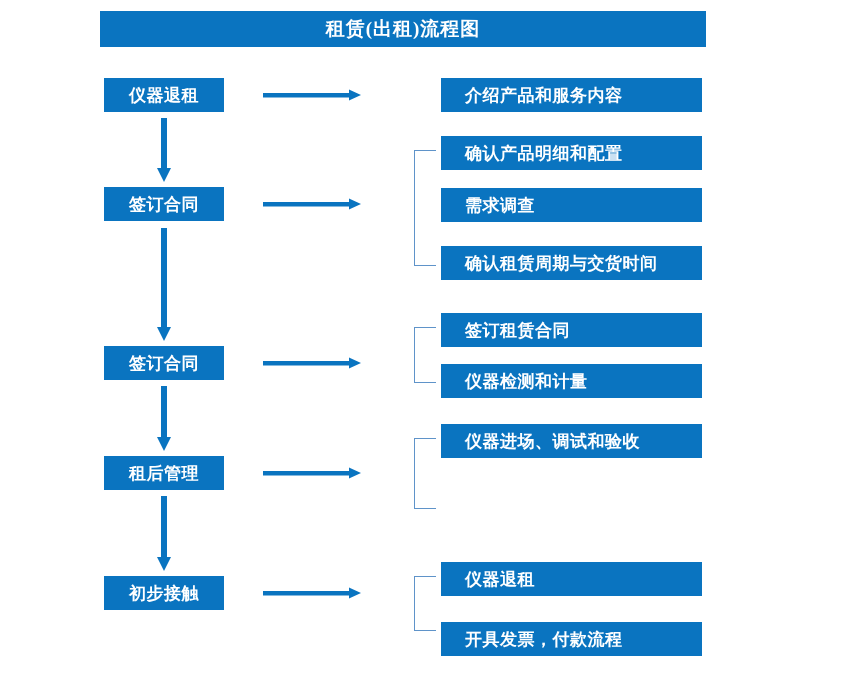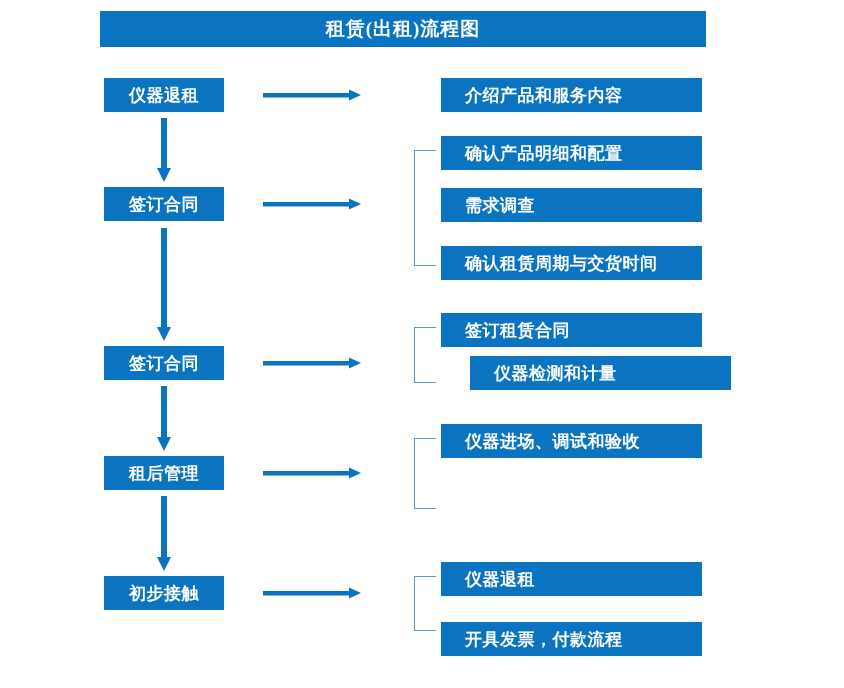--- a/index.html
+++ b/index.html
@@ -110,21 +110,21 @@
   </div>
   <div class="box detail-box" style="top:188px;">
     <span>需求调查</span>
   </div>
   <div class="box detail-box" style="top:246px;">
     <span>确认租赁周期与交货时间</span>
   </div>
   <div class="box detail-box" style="top:313px;">
     <span>签订租赁合同</span>
   </div>
-  <div class="box detail-box" style="top:356px;margin-left:29px;">
+  <div class="box detail-box" style="top:364px;">
     <span>仪器检测和计量</span>
   </div>
   <div class="box detail-box" style="top:424px;align-items:center;">
     <span>仪器进场、调试和验收</span>
   </div>
   <div class="box detail-box" style="top:562px;">
     <span>仪器退租</span>
   </div>
   <div class="box detail-box" style="top:612px;margin-top:10px;">
     <span>开具发票，付款流程</span>

